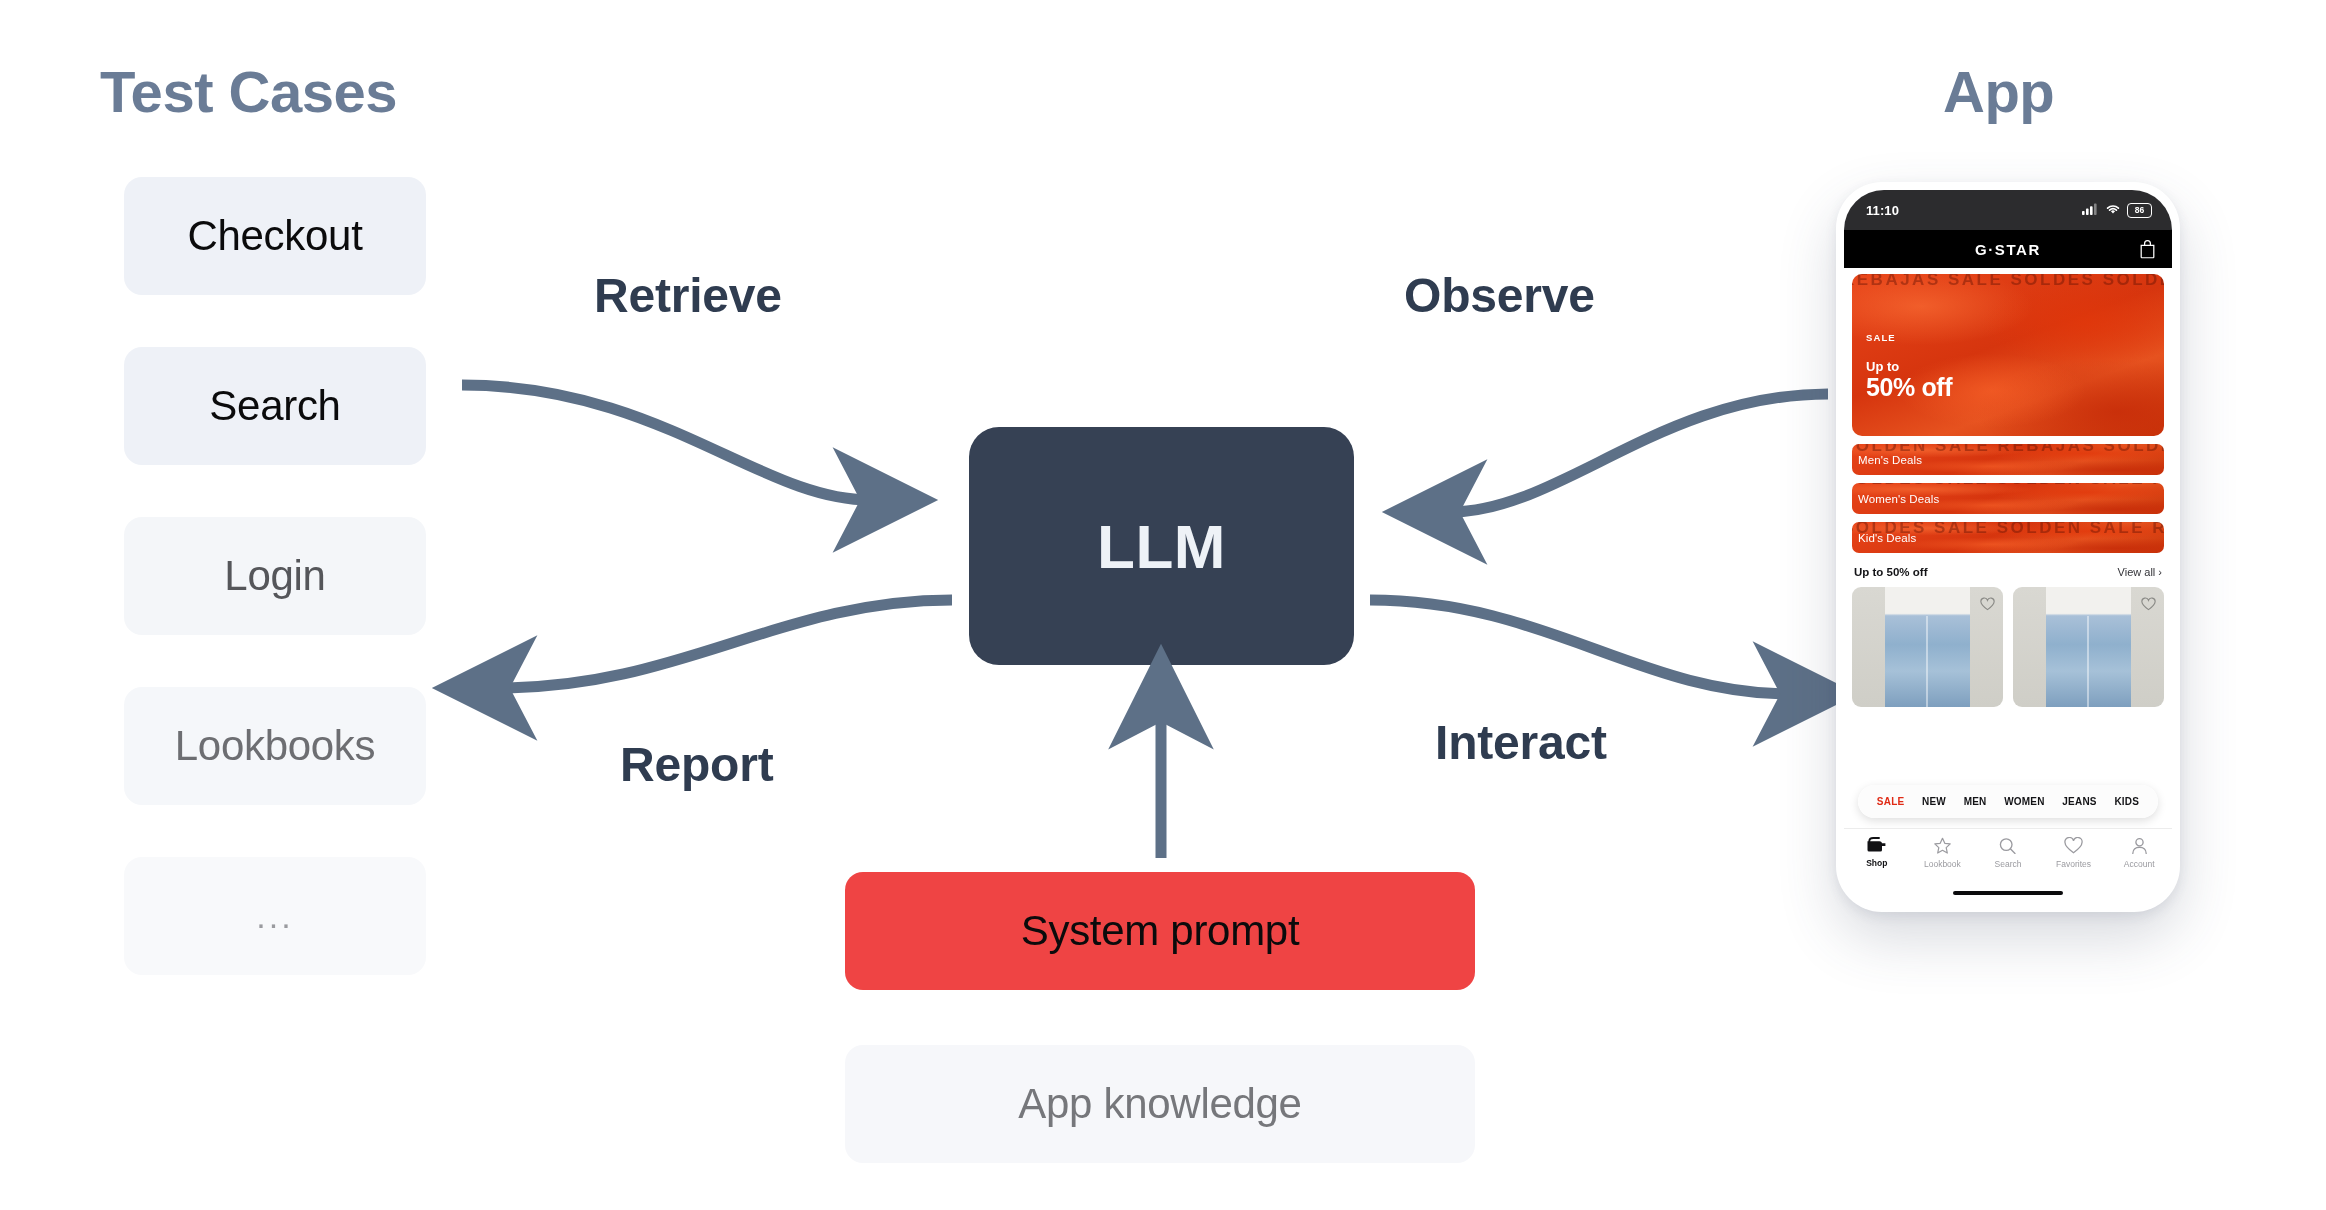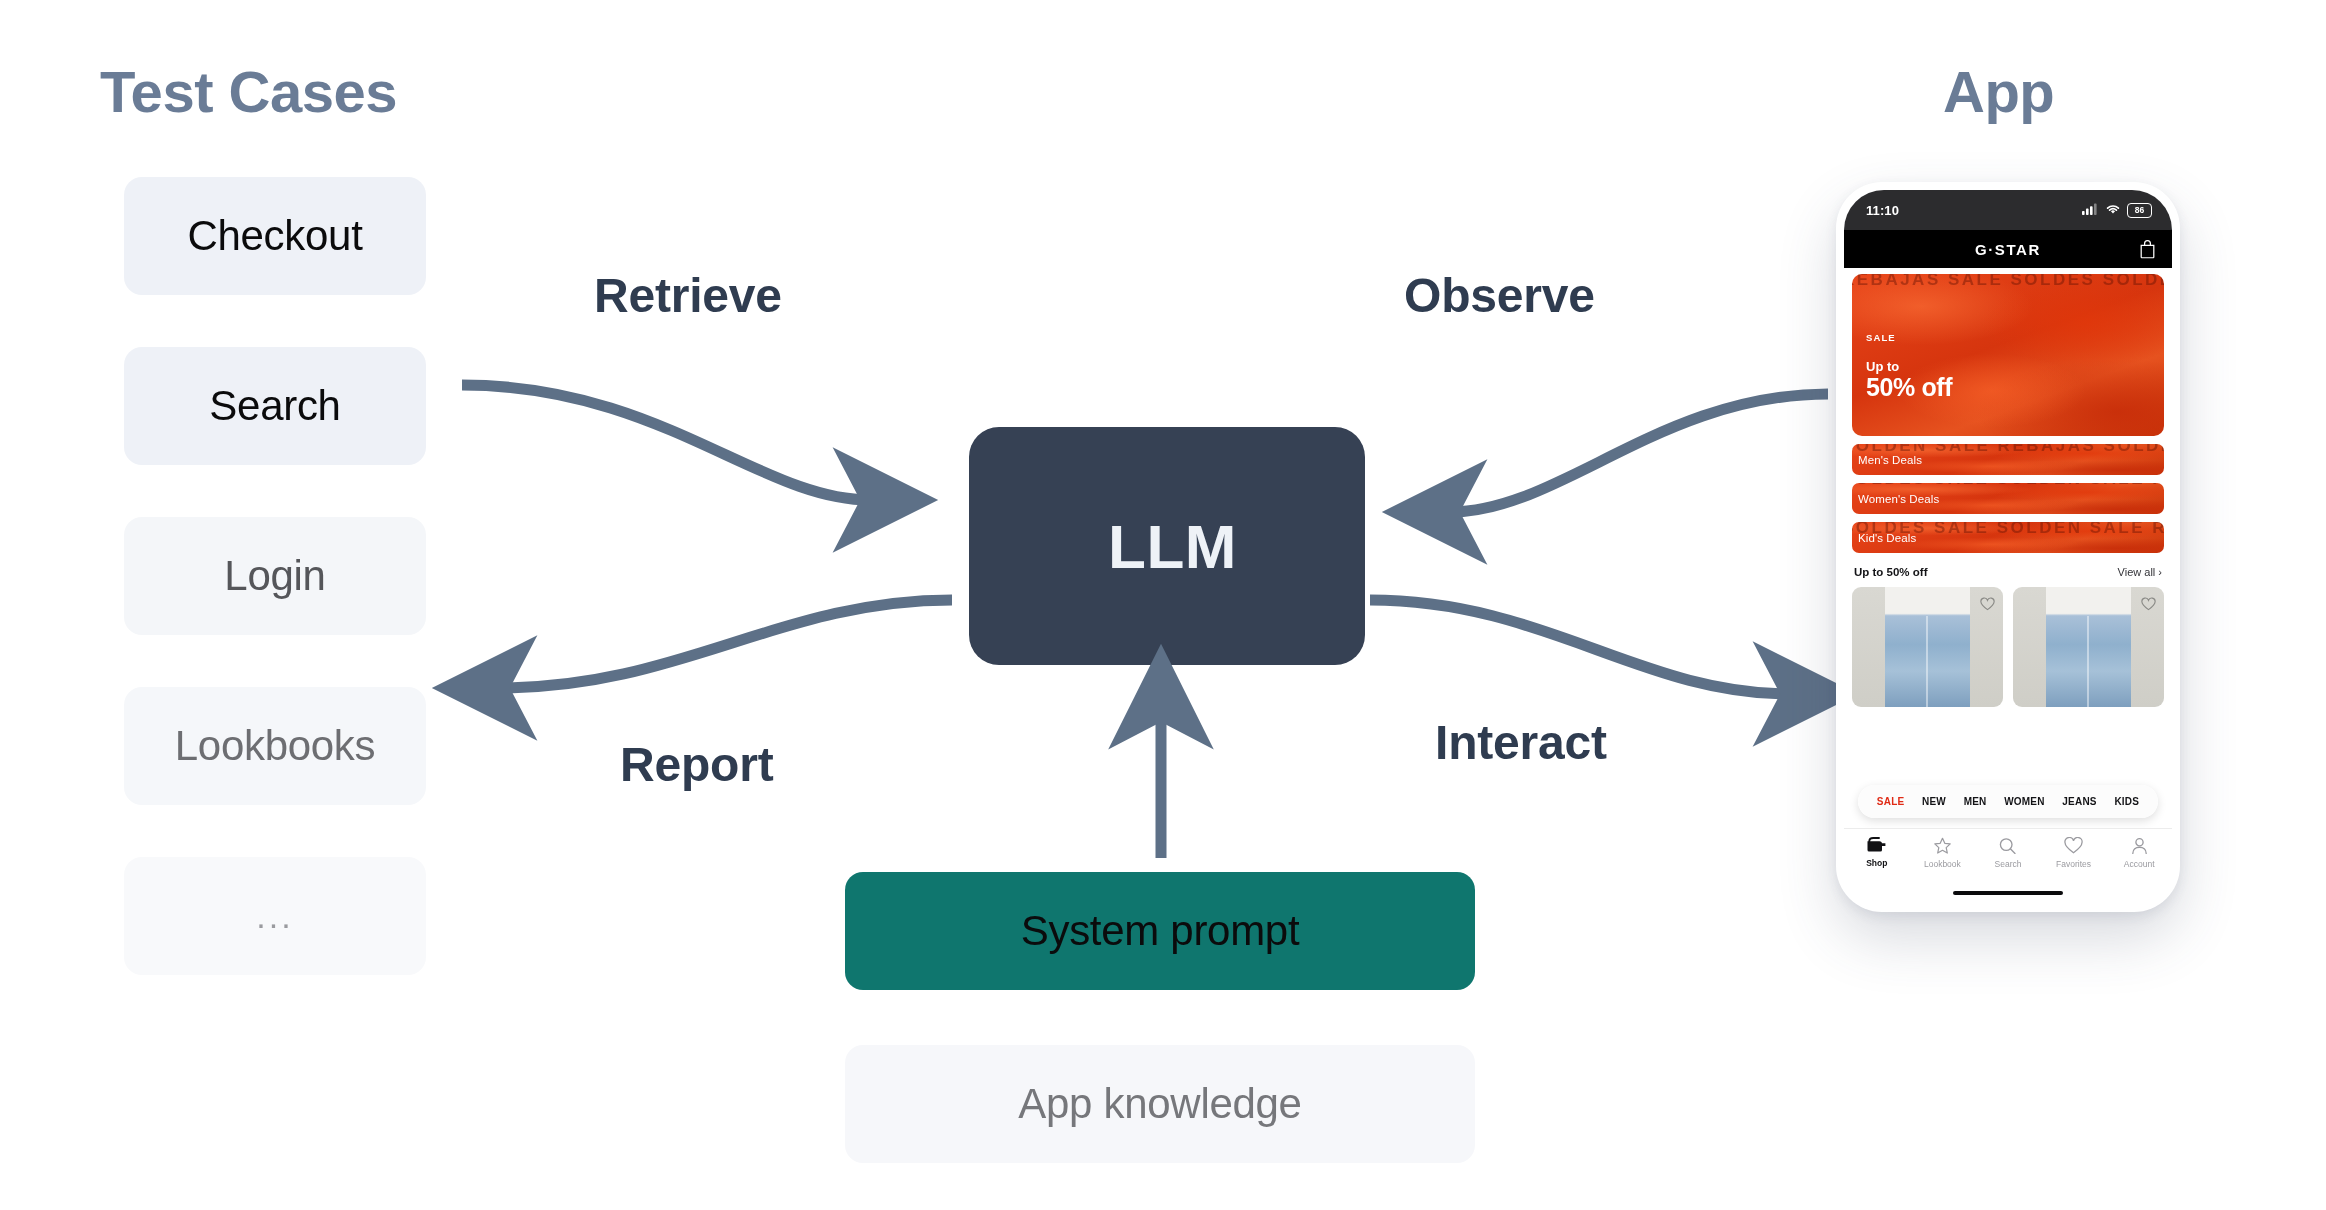--- a/index.html
+++ b/index.html
@@ -72,21 +72,20 @@
     position: absolute;
     left: 969px;
     top: 427px;
     width: 385px;
     height: 238px;
     border-radius: 30px;
     background: #364154;
     display: flex;
     align-items: center;
     justify-content: center;
-    padding-left: 11px;
   }
   #llm-box .llm-text {
     color: #eef2f7;
     font-size: 62px;
     font-weight: 700;
     letter-spacing: 0.5px;
   }
 
   
   .flow-label {
@@ -402,21 +401,21 @@
 
 <div id="llm-box">
   <span class="llm-text">LLM</span>
 </div>
 
 <div id="label-retrieve" class="flow-label">Retrieve</div>
 <div id="label-observe" class="flow-label">Observe</div>
 <div id="label-report" class="flow-label">Report</div>
 <div id="label-interact" class="flow-label">Interact</div>
 
-<div class="ctr-card" style="top:872px; background:#0f766e;">
+<div class="ctr-card" style="top:872px; background:#ef4444;">
   <span class="ctr-label">System prompt</span>
 </div>
 <div class="ctr-card" style="top:1045px; background:#f6f7fa;">
   <span class="ctr-label" style="color:#76777b;">App knowledge</span>
 </div>
 
 <svg id="arrows" viewBox="0 0 2326 1210">
   <defs>
     <marker id="ah-r" markerWidth="11" markerHeight="11" refX="4.0" refY="5.5" orient="auto" markerUnits="strokeWidth">
       <path d="M0.6,0.7 L10.2,5.5 L0.6,10.3 L3.1,5.5 Z" fill="#5d7087"></path>

